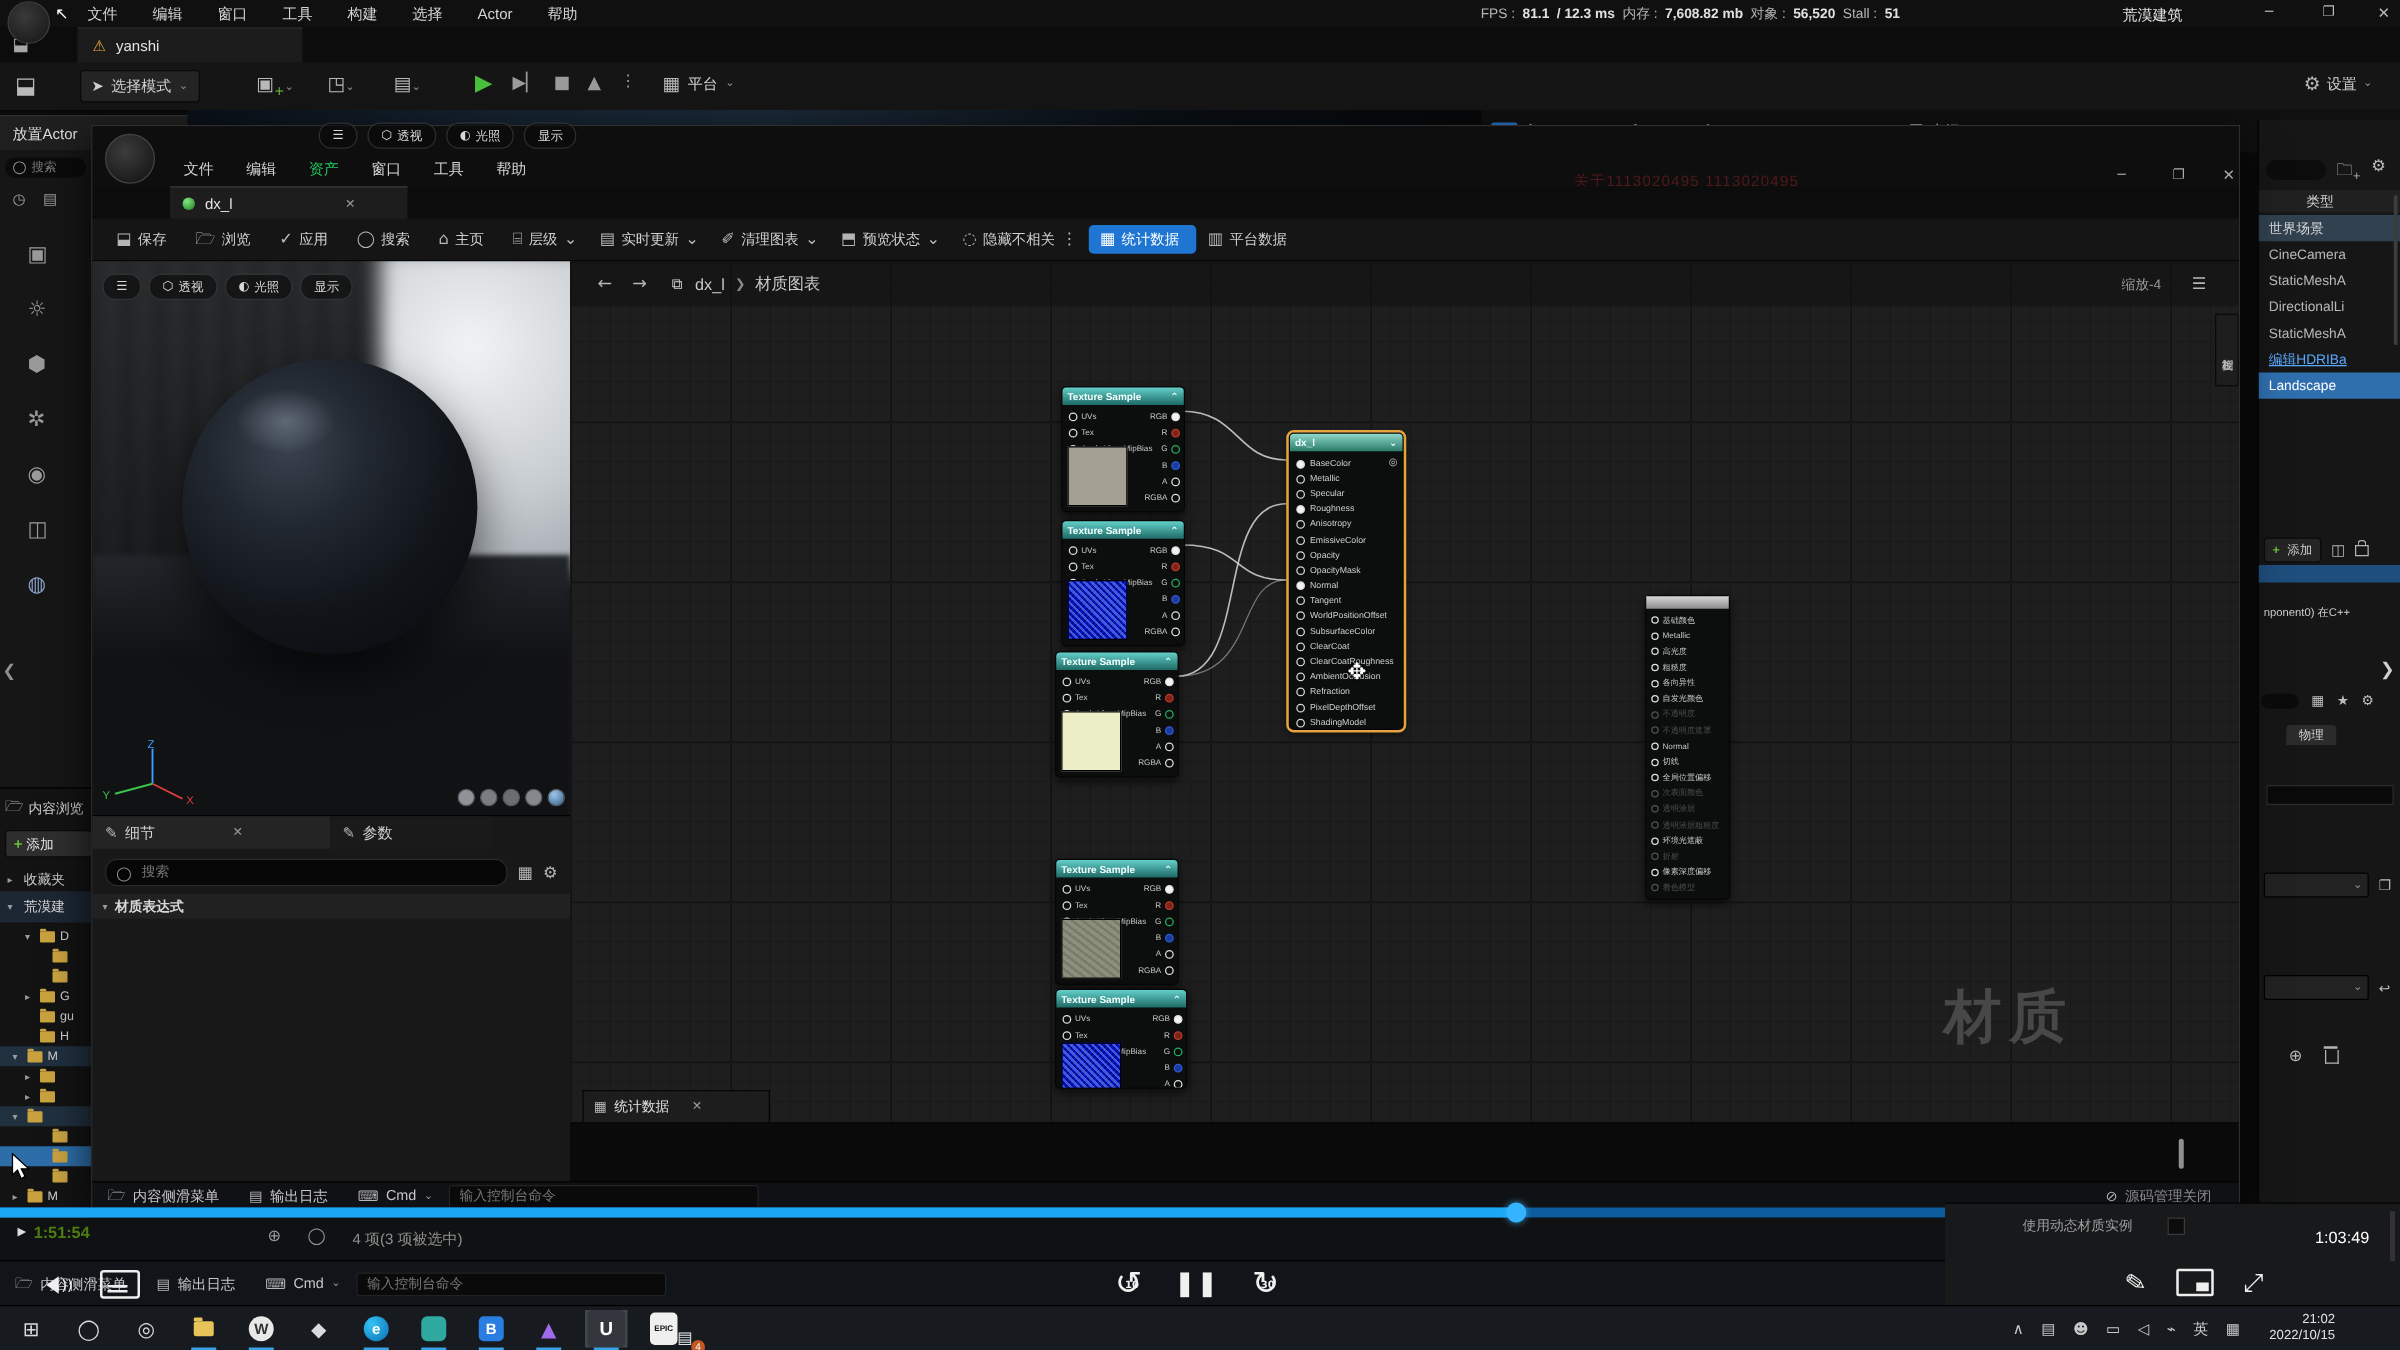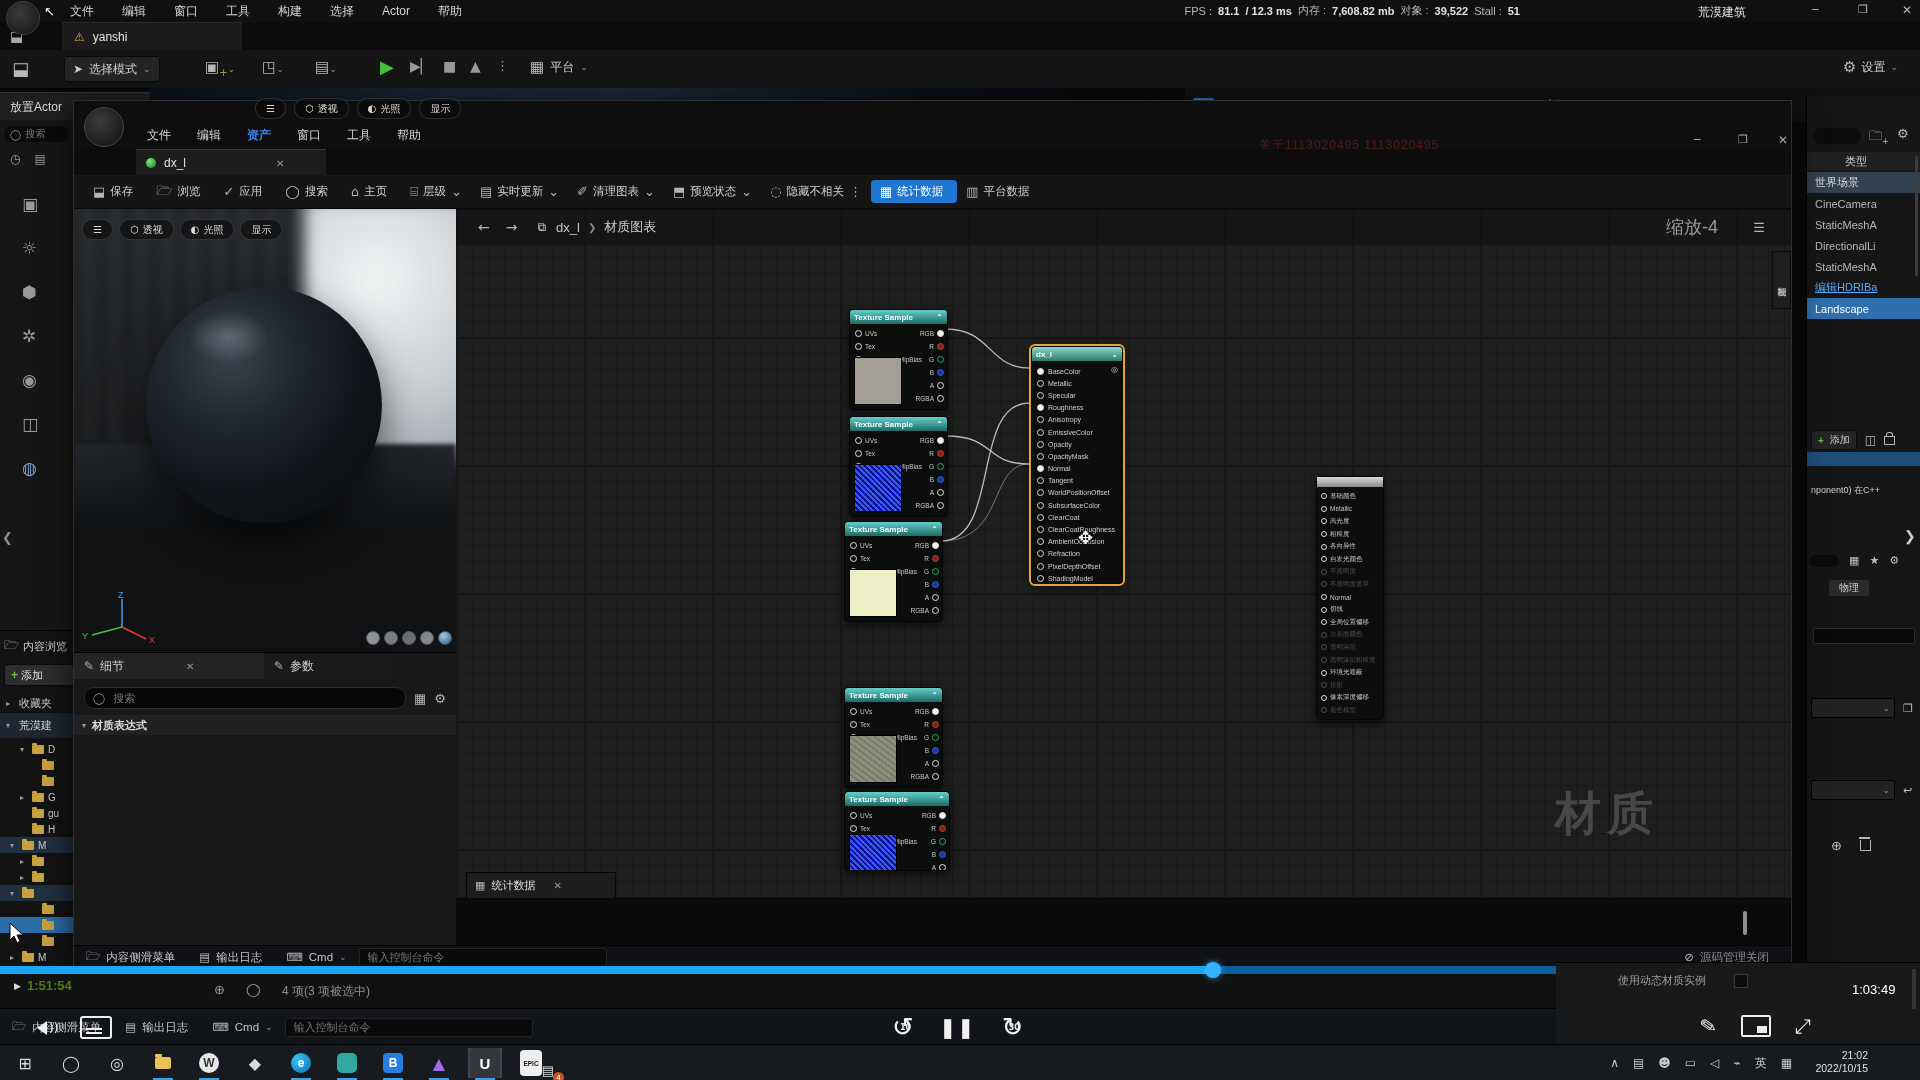--- a/index.html
+++ b/index.html
@@ -155,21 +155,21 @@
         <span class="menu-item">Actor</span>
         <span class="menu-item">帮助</span>
       </div>
     <div class="row perf" style="position:absolute;right:400px;top:3px;gap:6px;">
       <span>FPS :</span>
         <b>81.1</b>
       <b>/ 12.3 ms</b>
       <span>内存 :</span>
         <b>7,608.82 mb</b>
       <span>对象 :</span>
-        <b>39,522</b>
+        <b>56,520</b>
       <span>Stall :</span>
         <b>51</b>
     </div>
     <span class="abs" style="left:1698px;top:4px;font-size:12px;color:#e2e2e2;">荒漠建筑</span>
     <span class="abs ico" style="left:1812px;top:3px;font-size:11px;color:#bbb;">─</span>
     <span class="abs ico" style="left:1858px;top:3px;font-size:11px;color:#bbb;">❐</span>
     <span class="abs ico" style="left:1902px;top:3px;font-size:12px;color:#bbb;">✕</span>
   </div>
 
   <div class="abs tabrow"></div>
@@ -450,21 +450,21 @@
     </div>
   </div>
 
   <div class="abs mw">
     <div class="abs mw-title">
       <div class="abs" style="left:10px;top:6px;width:38px;height:38px;border-radius:50%;background:radial-gradient(circle at 40% 35%,#3c3c3c,#101010);border:1px solid #444;"></div>
       <div class="mw-menu">
 
       <span style="padding:0 13px;font-size:12px;color:#d4d4d4;">文件</span>
           <span style="padding:0 13px;font-size:12px;color:#d4d4d4;">编辑</span>
-          <span style="padding:0 13px;font-size:12px;color:#3b82f6;font-weight:bold;">资产</span>
+          <span style="padding:0 13px;font-size:12px;color:#22c55e;">资产</span>
           <span style="padding:0 13px;font-size:12px;color:#d4d4d4;">窗口</span>
           <span style="padding:0 13px;font-size:12px;color:#d4d4d4;">工具</span>
           <span style="padding:0 13px;font-size:12px;color:#d4d4d4;">帮助</span>
         </div>
       <span class="abs" style="left:1185px;top:36px;font-size:12px;color:rgba(150,35,35,.5);letter-spacing:1px;">关于1113020495 1113020495</span>
       <span class="abs ico" style="left:1620px;top:32px;font-size:11px;color:#aaa;">─</span>
       <span class="abs ico" style="left:1664px;top:32px;font-size:11px;color:#aaa;">❐</span>
       <span class="abs ico" style="left:1704px;top:32px;font-size:12px;color:#aaa;">✕</span>
     </div>
     <div class="abs mw-tabs"></div>
@@ -613,21 +613,21 @@
     </div>
 
     <div class="abs graph">
       <div class="bc">
         <span class="ico" style="margin-left:22px;font-size:14px;color:#b5b5b5;">←</span>
         <span class="ico" style="margin-left:16px;font-size:14px;color:#b5b5b5;">→</span>
         <span class="ico" style="margin-left:20px;font-size:12px;color:#cfcfcf;">⧉</span>
         <span style="margin-left:10px;">dx_l</span>
         <span class="ico" style="margin:0 8px;font-size:10px;color:#8a8a8a;">❯</span>
         <span>材质图表</span>
-        <span style="position:absolute;right:73px;font-size:18px;color:#9a9a9a;">缩放-4</span>
+        <span style="position:absolute;right:62px;font-size:11px;color:#9a9a9a;">缩放-4</span>
         <span class="ico" style="position:absolute;right:26px;font-size:13px;color:#b5b5b5;">☰</span>
       </div>
       <div class="abs" style="right:0;top:42px;width:17px;height:56px;background:#1e1e1e;border:1px solid #0a0a0a;display:flex;align-items:center;justify-content:center;writing-mode:vertical-rl;font-size:9px;color:#b9b9b9;">控制板</div>
 
       <svg class="wires" width="1335" height="736">
         <path d="M490,120 C535,120 533,159 573,159" stroke="#d8d8d8" stroke-width="1.3" fill="none" opacity="0.85"></path>
         <path d="M490,227 C540,227 528,255 573,255" stroke="#d8d8d8" stroke-width="1.3" fill="none" opacity="0.85"></path>
         <path d="M485,332 C545,332 515,194 573,194" stroke="#d8d8d8" stroke-width="1.3" fill="none" opacity="0.85"></path>
         <path d="M485,332 C550,332 532,255 573,255" stroke="#bfbfbf" stroke-width="1" fill="none" opacity="0.55"></path>
       </svg>

